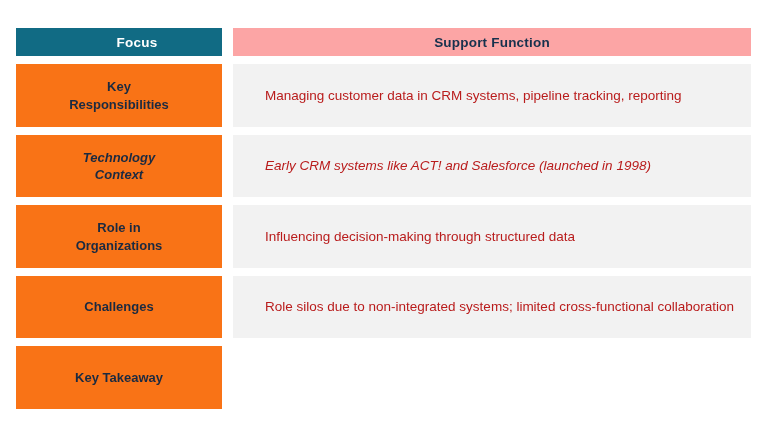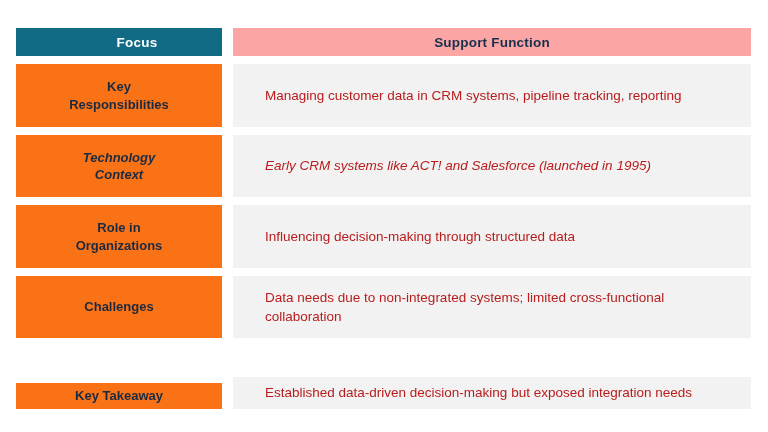--- a/index.html
+++ b/index.html
@@ -33,21 +33,20 @@
   .row.header-row {
     height: 30px;
     margin-bottom: 8px;
   }
 
   .row.body-row {
     margin-bottom: 8px;
   }
   .row.body-row:last-child {
     margin-bottom: 0;
-    align-items: flex-end;
   }
 
   
   .cell-focus {
     width: 206px;
     flex: 0 0 206px;
     box-sizing: border-box;
     display: flex;
     align-items: center;
     justify-content: center;
@@ -146,48 +145,45 @@
     </div>
   </div>
 
   <div class="row body-row r1">
     <div class="cell-focus body-focus">
       <span class="focus-label">Technology
 Context</span>
     </div>
     <div class="gap"></div>
     <div class="cell-support body-support">
-      <span class="support-text">Early CRM systems like ACT! and Salesforce (launched in 1995)</span>
+      <span class="support-text">Early CRM systems like ACT! and Salesforce (launched in 1998)</span>
     </div>
   </div>
 
   <div class="row body-row r2">
     <div class="cell-focus body-focus">
       <span class="focus-label">Role in
 Organizations</span>
     </div>
     <div class="gap"></div>
     <div class="cell-support body-support">
       <span class="support-text">Influencing decision-making through structured data</span>
     </div>
   </div>
 
   <div class="row body-row r3">
     <div class="cell-focus body-focus">
       <span class="focus-label">Challenges</span>
     </div>
     <div class="gap"></div>
     <div class="cell-support body-support">
-      <span class="support-text">Data needs due to non-integrated systems; limited cross-functional collaboration</span>
+      <span class="support-text">Role silos due to non-integrated systems; limited cross-functional collaboration</span>
     </div>
   </div>
 
   <div class="row body-row r4">
     <div class="cell-focus body-focus">
       <span class="focus-label">Key Takeaway</span>
     </div>
     <div class="gap"></div>
-    <div class="cell-support body-support">
-      <span class="support-text">Established data-driven decision-making but exposed integration needs</span>
-    </div>
   </div>
 
 </div>
 
 </body></html>

